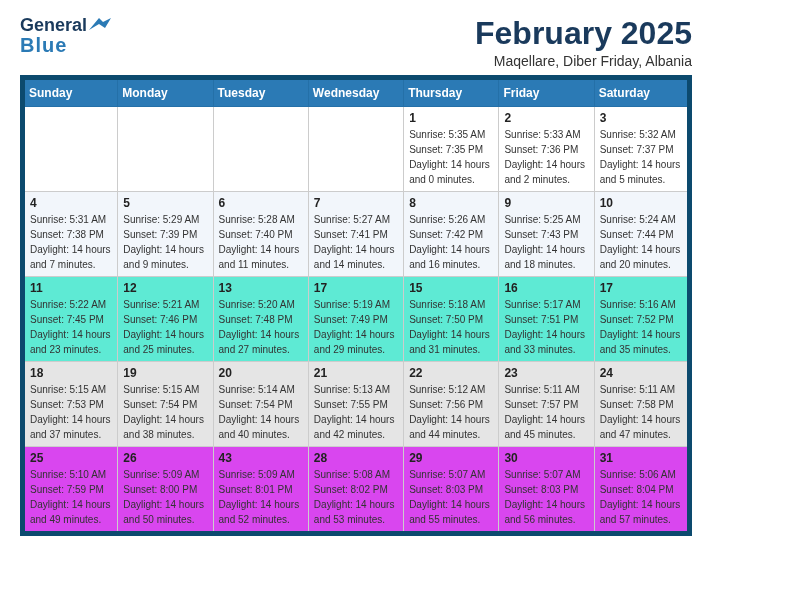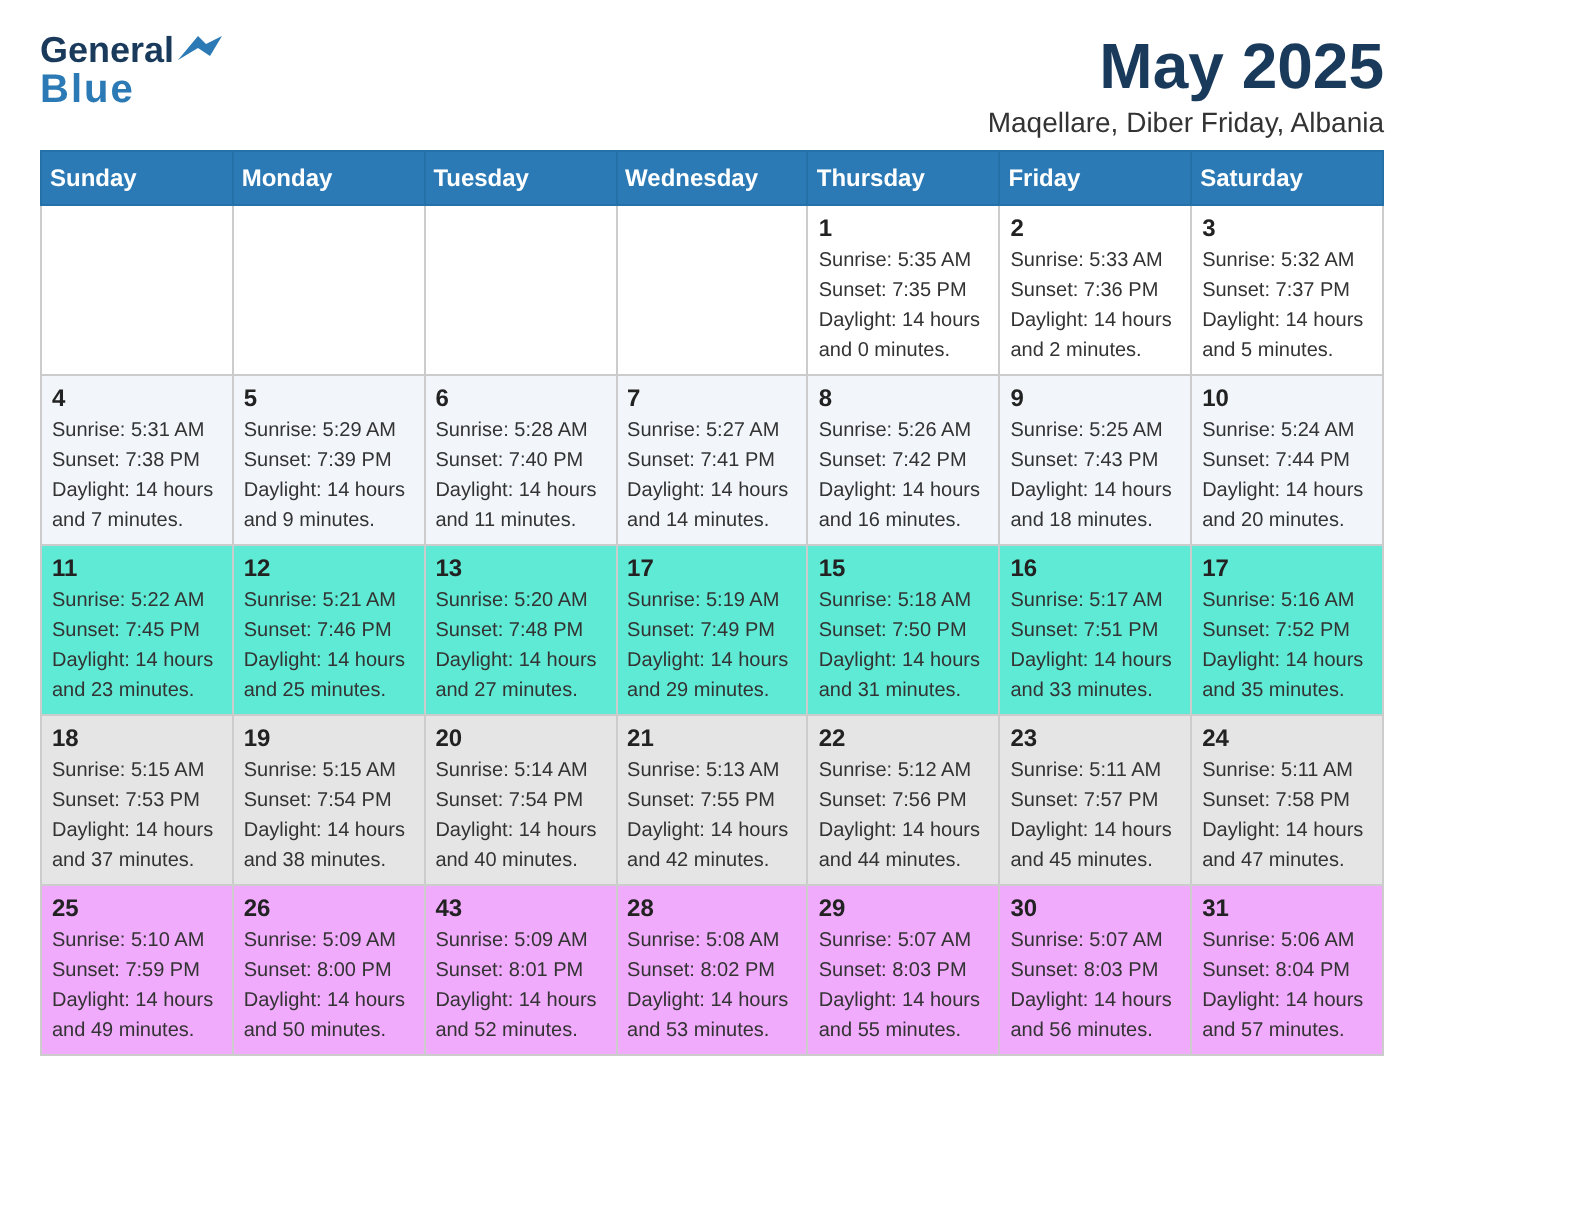--- a/index.html
+++ b/index.html
@@ -41,21 +41,21 @@
       line-height: 1.1;
     }
     .location-title {
       font-size: 14px;
       color: #333;
       margin-top: 2px;
     }
     .calendar {
       width: 100%;
       border-collapse: collapse;
-      border: 1px solid #0c4a6e;
+      border: 5px solid #0c4a6e;
     }
     .calendar th {
       background: #2b7ab5;
       color: #fff;
       font-size: 12px;
       font-weight: bold;
       padding: 6px 4px;
       text-align: left;
       border: 1px solid #2470a8;
     }
@@ -88,42 +88,42 @@
       line-height: 1.5;
     }
     .empty-cell {
       background: #fff;
     }
     
     .calendar tbody tr:nth-child(1) td { background: #fff; }
     .calendar tbody tr:nth-child(2) td { background: #f2f6fb; }
     .calendar tbody tr:nth-child(3) td { background: #5eead4; }
     .calendar tbody tr:nth-child(4) td { background: #e5e5e5; }
-    .calendar tbody tr:nth-child(5) td { background: #f0abfc; }
+    .calendar tbody tr:nth-child(5) td { background: #d946ef; }
     .calendar tbody tr:nth-child(6) td { background: #f2f6fb; }
   </style>
 </head>
 <body>
 
 <div class="page">
   <div class="header">
     <div class="logo">
       <div style="display:flex;align-items:center;">
         <span class="logo-text">
           <span style="color:#1a3a5c;">General</span><svg width="22" height="16" viewBox="0 0 22 16" style="vertical-align:middle;margin-left:2px;">
             <polygon points="0,12 10,0 14,4 22,0 16,10 10,6" fill="#2b7ab5"></polygon>
           </svg>
         </span>
       </div>
       <div style="display:flex;align-items:center;margin-top:-2px;">
         <span style="font-size:20px;font-weight:bold;color:#2b7ab5;letter-spacing:1px;">Blue</span>
       </div>
     </div>
     <div class="title-block">
-      <div class="month-title">May 2025</div>
+      <div class="month-title">February 2025</div>
       <div class="location-title">Maqellare, Diber Friday, Albania</div>
     </div>
   </div>
 
   <table class="calendar">
     <thead>
       <tr>
       <th>Sunday</th>
           <th>Monday</th>
           <th>Tuesday</th>

